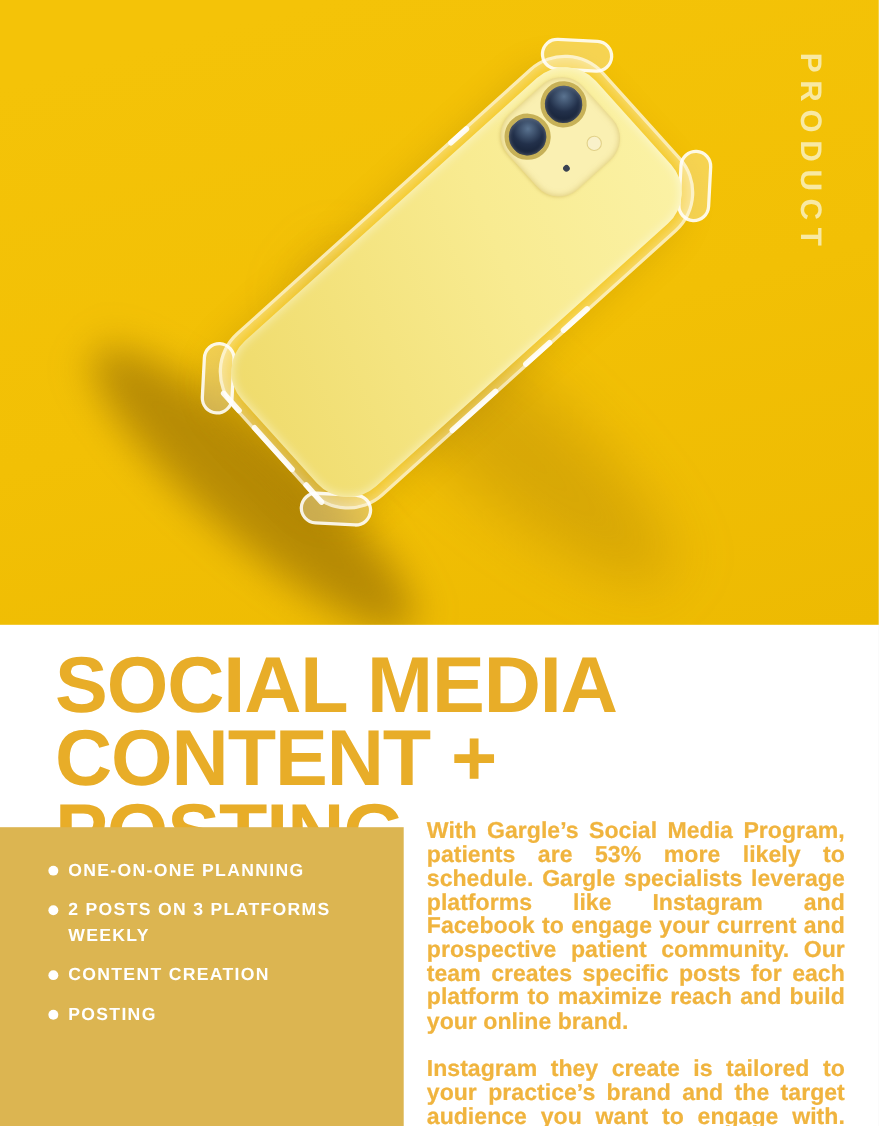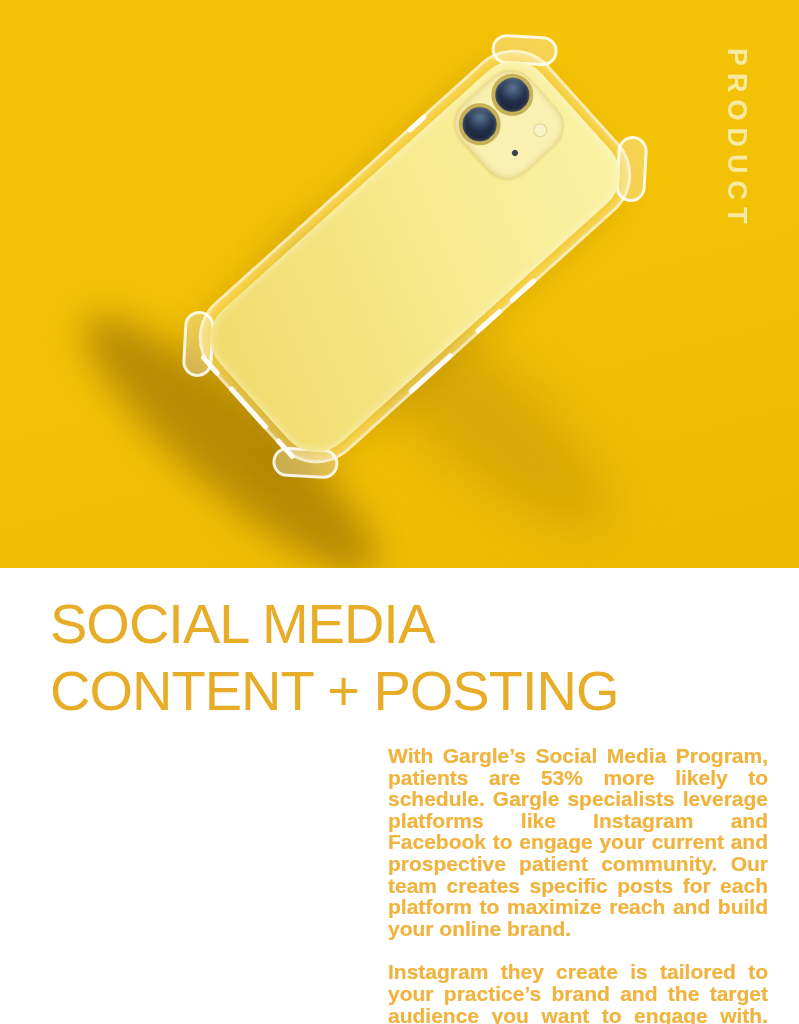--- a/index.html
+++ b/index.html
@@ -83,21 +83,21 @@
   .slot.r1{right:-3px;top:150px;width:5px;height:34px;}
   .slot.r2{right:-3px;top:196px;width:5px;height:34px;}
   .slot.r3{right:-3px;top:262px;width:5px;height:58px;}
   .slot.l1{left:-3px;top:122px;width:5px;height:24px;}
   .slot.b1{bottom:-3px;left:70px;width:56px;height:5px;}
   .slot.b2{bottom:-3px;left:28px;width:26px;height:5px;}
   .slot.b3{bottom:-3px;right:28px;width:26px;height:5px;}
   
   .title{
     position:absolute;left:50px;top:590px;width:720px;
-    font-size:56px;line-height:67px;font-weight:normal;
+    font-size:72px;line-height:67px;font-weight:bold;
     letter-spacing:-1px;color:#e8ad28;
   }
   
   .features{
     position:absolute;left:0;top:752px;width:367px;height:272px;
     background:#dcb551;
   }
   .features ul{
     list-style:none;margin:28px 0 0 0;padding:0 20px 0 46px;
   }
@@ -153,19 +153,35 @@
     </div>
 
     <div class="product-label">PRODUCT</div>
   </div>
 
   <div class="title">
     <div>SOCIAL MEDIA</div>
     <div>CONTENT + POSTING</div>
   </div>
 
+  <div class="features">
+    <ul>
+      <li>
+        <span>ONE-ON-ONE PLANNING</span>
+      </li>
+      <li>
+        <span>2 POSTS ON 3 PLATFORMS WEEKLY</span>
+      </li>
+      <li>
+        <span>CONTENT CREATION</span>
+      </li>
+      <li>
+        <span>POSTING</span>
+      </li>
+    </ul>
+  </div>
 
   <div class="body-copy">
     <p>With Gargle’s Social Media Program, patients are 53% more likely to schedule. Gargle specialists leverage platforms like Instagram and Facebook to engage your current and prospective patient community. Our team creates specific posts for each platform to maximize reach and build your online brand.</p>
     <p>Instagram they create is tailored to your practice’s brand and the target audience you want to engage with. Let’s get SOCIAL.</p>
   </div>
 
 </div>
 
 </body></html>

